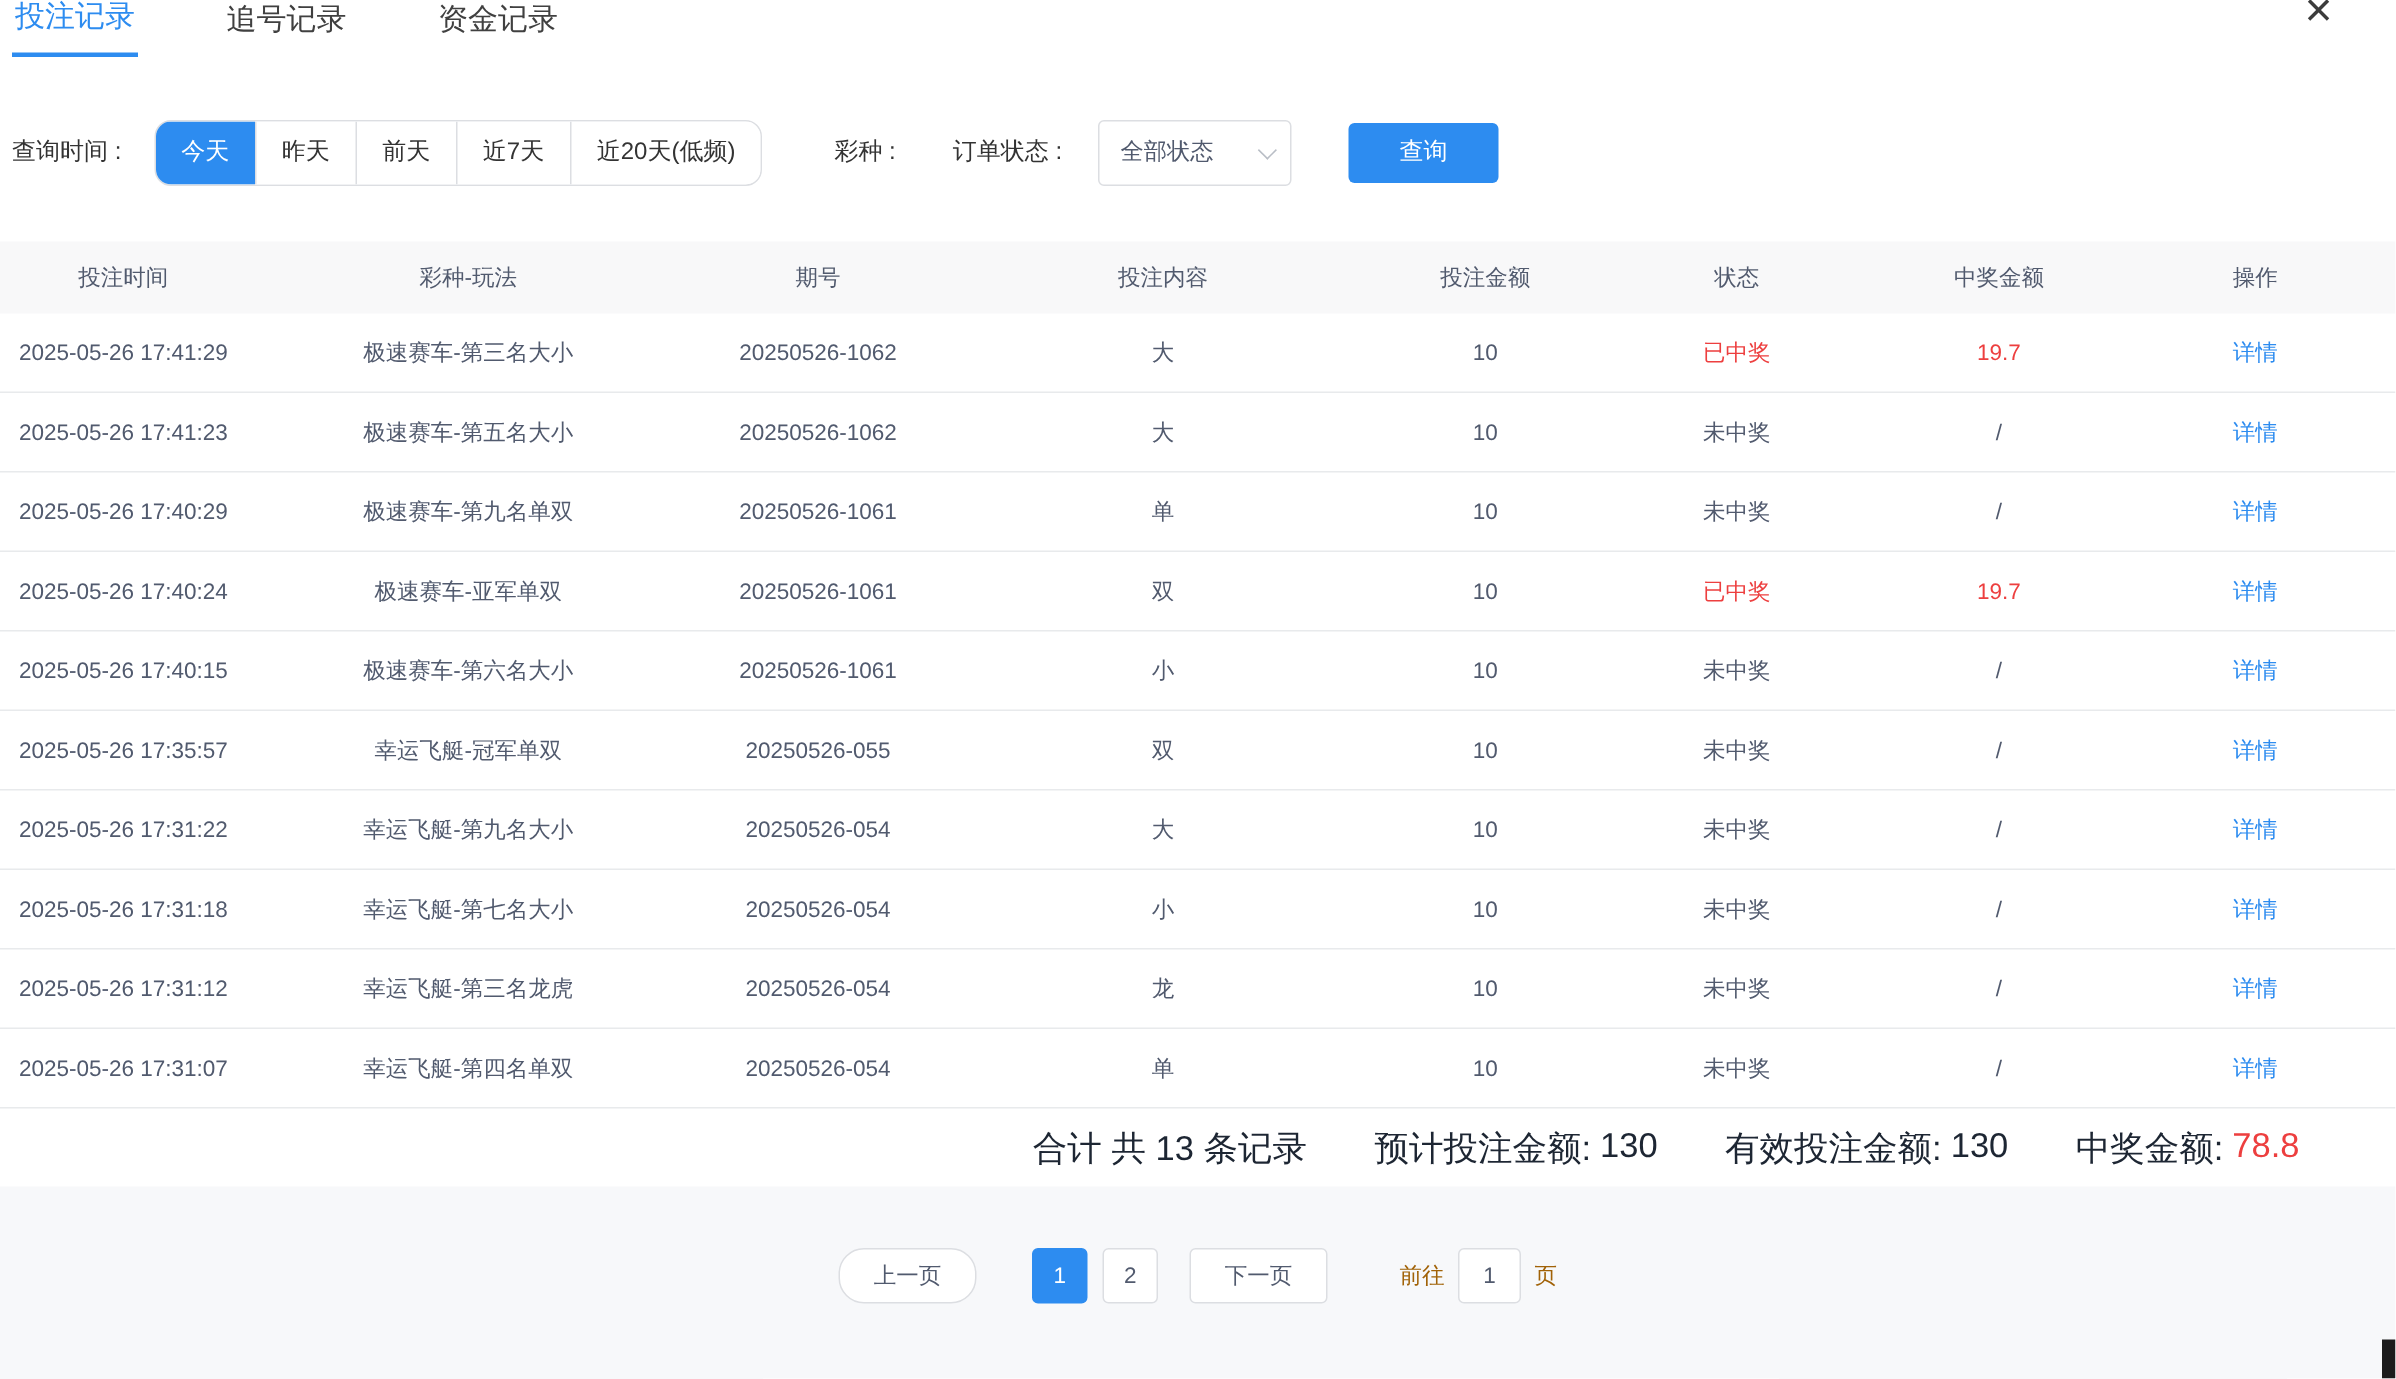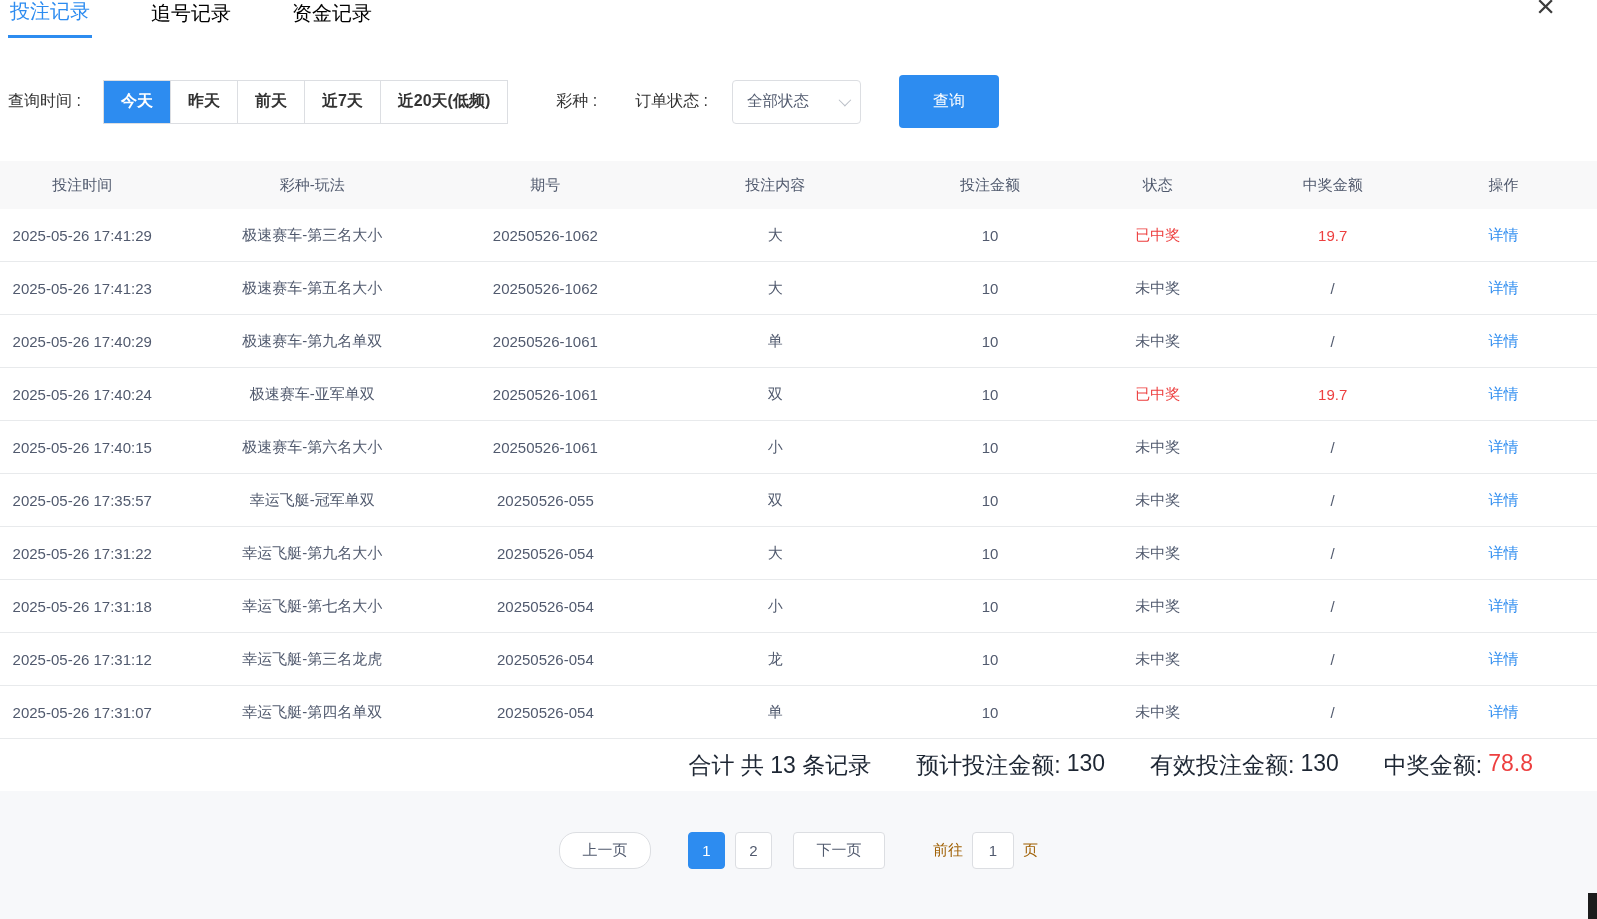--- a/index.html
+++ b/index.html
@@ -8,35 +8,35 @@
     background:#fff;
     font-family:"Liberation Sans","DejaVu Sans",sans-serif;
     color:#515a6e;
     overflow:hidden;
     position:relative;
   }
 
   
   .tabbar { display:flex; align-items:flex-start; padding-left:8px; height:38px; position:relative; }
   .tab {
-    font-size:20px; color:#000000; margin-right:57px; cursor:pointer;
+    font-size:20px; color:#404040; margin-right:57px; cursor:pointer;
     padding:0 2px 9px 2px; border-bottom:3px solid transparent; line-height:26px;
   }
   .tab.active { color:#2d8cf0; border-bottom-color:#2d8cf0;font-family:Liberation Mono, monospace; }
   .close {
     position:absolute; top:-10px; right:42px; font-size:32px; font-weight:300;
     color:#3c3c3c; cursor:pointer; line-height:1;
   }
 
   
   .filters { display:flex; align-items:center; margin-top:41px; padding-left:8px; height:45px;gap:12px; }
   .f-label { font-size:16px; color:#333; white-space:nowrap; }
   .time-group {
     display:flex; align-items:stretch; height:44px; margin-left:10px;
-    border:1px solid #dcdee2; border-radius:0; overflow:hidden; background:#fff;font-weight:bold;
+    border:1px solid #dcdee2; border-radius:11px; overflow:hidden; background:#fff;
   }
   .time-opt {
     display:flex; align-items:center; padding:0 17px; font-size:16px; color:#333;
     background:#fff; border-left:1px solid #dcdee2; cursor:pointer; white-space:nowrap;
   }
   .time-opt:first-child { border-left:none; }
   .time-opt.active { background:#2d8cf0; color:#fff; }
 
   .f-label.l2 { margin-left:36px; }
   .f-label.l3 { margin-left:26px; }
@@ -46,21 +46,21 @@
     border:1px solid #dcdee2; border-radius:4px; background:#fff;
     font-size:15.5px; color:#515a6e; cursor:pointer; white-space:nowrap;
   }
   .select.lottery { min-width:152px; }
   .select.status  { min-width:129px; }
   .chevron {
     width:9px; height:9px; border-right:1.5px solid #b9bec6; border-bottom:1.5px solid #b9bec6;
     transform:rotate(45deg) translateY(-2px); margin-left:16px; flex:none;
   }
   .search-btn {
-    margin-left:26px; width:100px; height:53px; border:none; border-radius:4px;
+    margin-left:26px; width:100px; height:40px; border:none; border-radius:4px;
     background:#2d8cf0; color:#fff; font-size:16px; cursor:pointer;
     font-family:inherit;
   }
 
   
   .table { margin-top:37px; width:100%; }
   .thead { display:flex; align-items:center; height:48px; background:#f8f8f9; font-size:15px; color:#515a6e; }
   .tr { display:flex; align-items:center; height:53px; border-bottom:1px solid #e8eaec; font-size:15px; color:#515a6e; }
   .th, .td { text-align:center; overflow:hidden; white-space:nowrap; }
   .c1 { width:10.3%; } .c2 { width:18.5%; } .c3 { width:10.7%; } .c4 { width:18.1%; }

